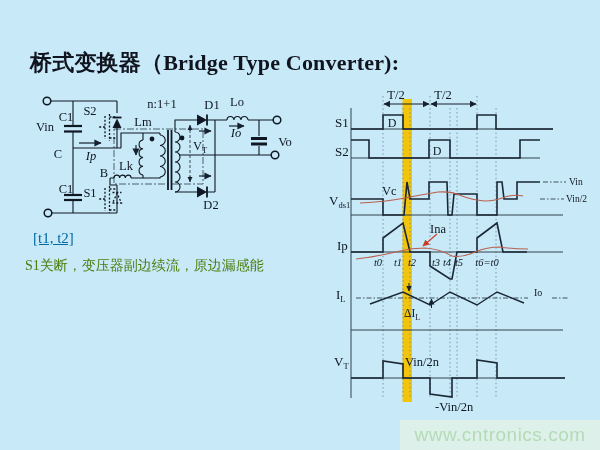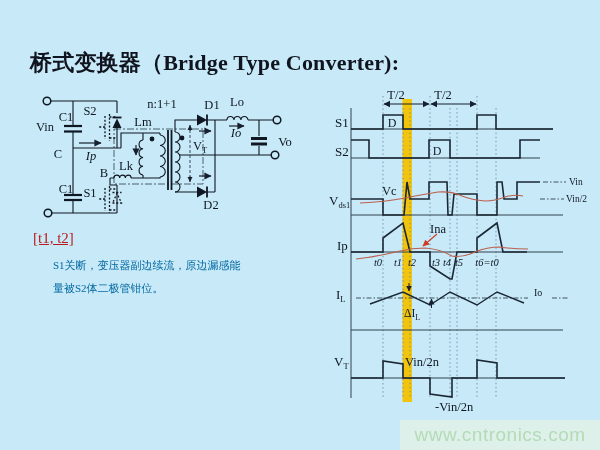--- a/index.html
+++ b/index.html
@@ -1,38 +1,37 @@
 <!DOCTYPE html>
 <html><head>
 <meta charset="utf-8">
 <style>
   html,body{margin:0;padding:0;}
   body{width:600px;height:450px;position:relative;overflow:hidden;
        background:#c8e9f8;font-family:"Liberation Serif",serif;}
   .title{position:absolute;left:30px;top:48px;font-size:22px;font-weight:bold;
          color:#10141f;letter-spacing:.2px;white-space:nowrap;}
-  .interval{position:absolute;left:33px;top:230px;font-size:15px;color:#b91c1c;text-decoration:underline;}
-  .para{position:absolute;left:25px;top:254px;width:290px;font-size:11px;
-        line-height:23px;color:#0369a1;margin-left:28px;}
+  .interval{position:absolute;left:33px;top:230px;font-size:15px;color:#0369a1;text-decoration:underline;}
+  .para{position:absolute;left:25px;top:254px;width:290px;font-size:14px;
+        line-height:23px;color:#4d7c0f;}
   .wm{position:absolute;left:400px;top:420px;width:200px;height:30px;
       background:#ddf1ea;display:flex;align-items:center;justify-content:center;
       font-family:"Liberation Sans",sans-serif;font-size:19px;color:#b4dbb6;
       letter-spacing:.5px;}
   svg{position:absolute;left:0;top:0;}
   svg text{font-family:"Liberation Serif",serif;fill:#0e1722;}
   .thin{stroke:#0e1722;stroke-width:1.1;fill:none;}
 </style>
 </head>
 <body>
 
 <div class="title">桥式变换器（Bridge Type Converter):</div>
 <div class="interval">[t1, t2]</div>
 <div class="para">
   <div>S1关断，变压器副边续流，原边漏感能</div>
-  <div>量被S2体二极管钳位。</div>
 </div>
 
 <svg width="600" height="450" viewBox="0 0 600 450">
   <defs>
     <marker id="ah" orient="auto-start-reverse" markerWidth="7" markerHeight="7" refX="5.5" refY="3">
       <path d="M0,0 L6,3 L0,6 Z" fill="#16202e"></path>
     </marker>
     <marker id="ahr" orient="auto" markerWidth="7" markerHeight="7" refX="5.5" refY="3">
       <path d="M0,0 L6,3 L0,6 Z" fill="#d03a20"></path>
     </marker>

